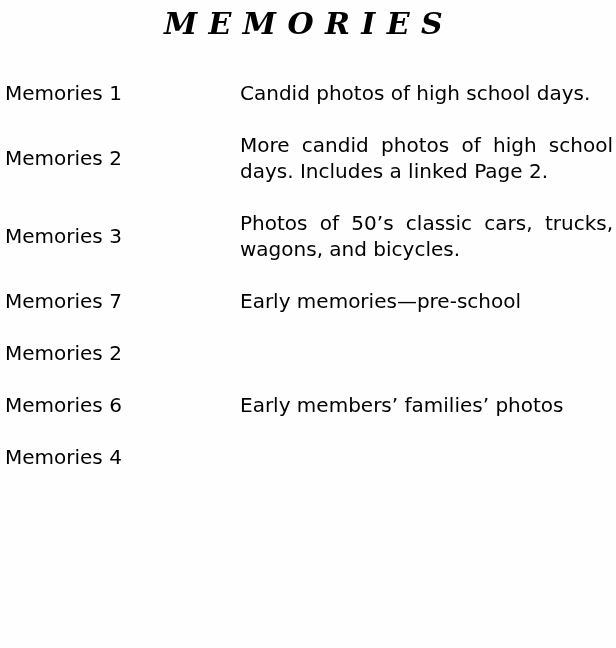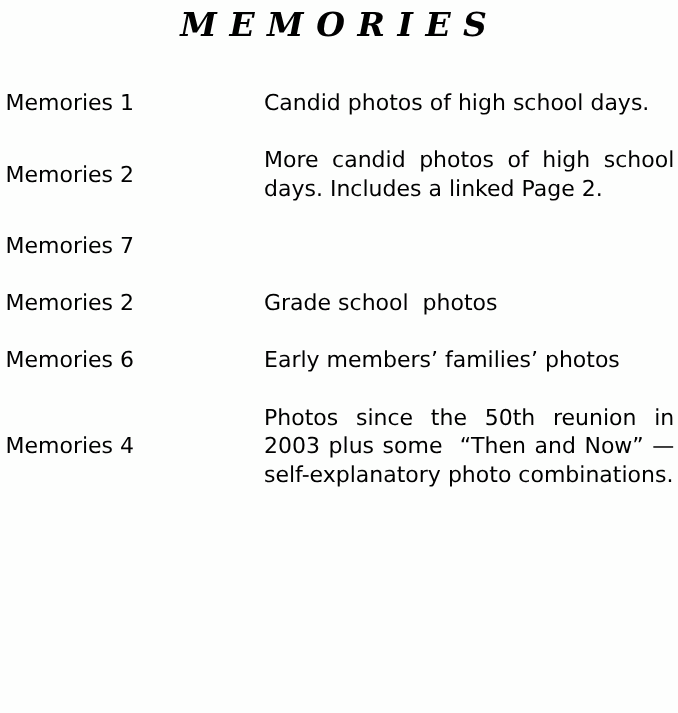--- a/index.html
+++ b/index.html
@@ -58,34 +58,37 @@
   <div class="row">
     <div class="label">Memories 1</div>
     <div class="desc">Candid photos of high school days.</div>
   </div>
 
   <div class="row">
     <div class="label">Memories 2</div>
     <div class="desc">More candid photos of high school days. Includes a linked Page 2.</div>
   </div>
 
+  <div class="row">
+    <div class="label">Memories 3</div>
+    <div class="desc">Photos of 50’s classic cars, trucks, wagons, and bicycles.</div>
+  </div>
 
   <div class="row">
     <div class="label">Memories 7</div>
+    <div class="desc">Early memories—pre-school</div>
   </div>
 
   <div class="row">
     <div class="label">Memories 2</div>
-    <div class="desc">Grade school&nbsp; photos</div>
   </div>
 
 
   <div class="row">
     <div class="label">Memories 6</div>
     <div class="desc">Early members’ families’ photos</div>
   </div>
 
   <div class="row">
     <div class="label">Memories 4</div>
-    <div class="desc">Photos since the 50th reunion in 2003 plus some&nbsp; “Then and Now” — self-explanatory photo combinations.</div>
   </div>
 
 </div>
 
 </body></html>

